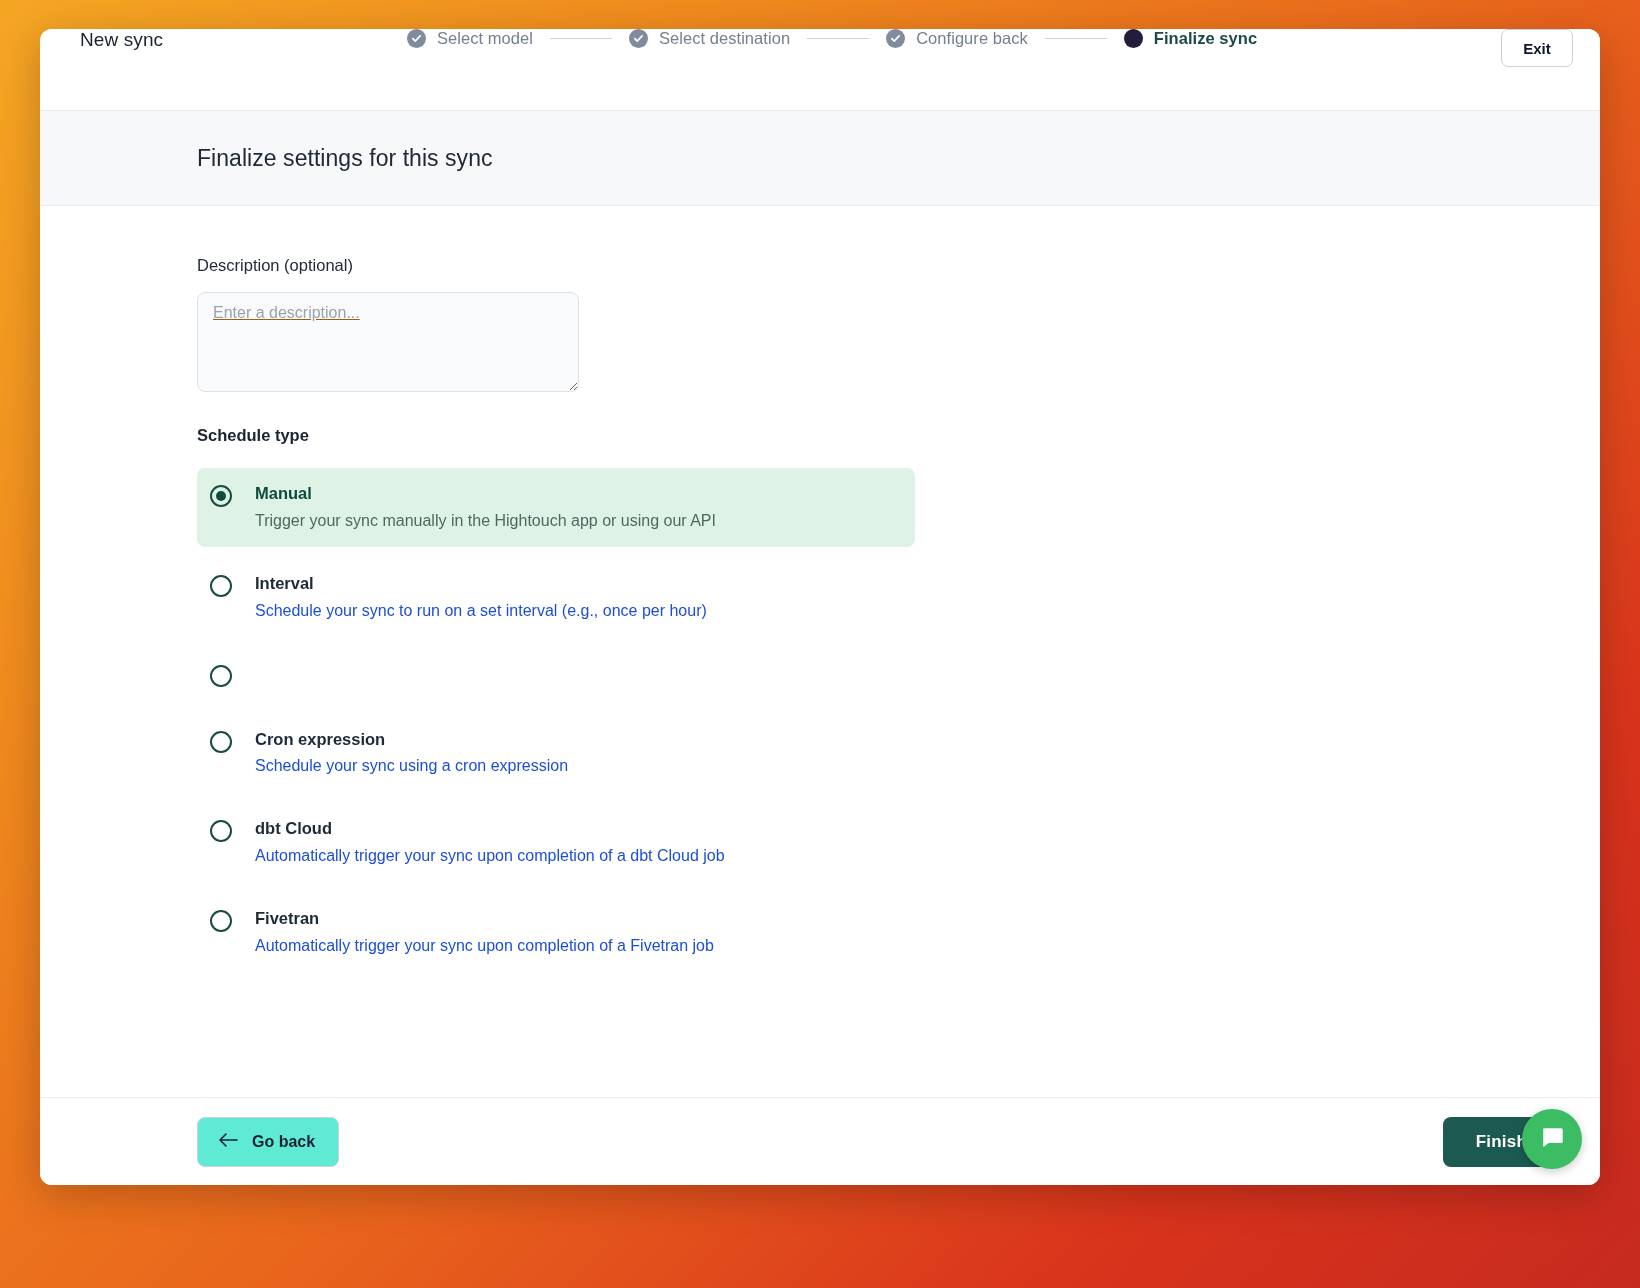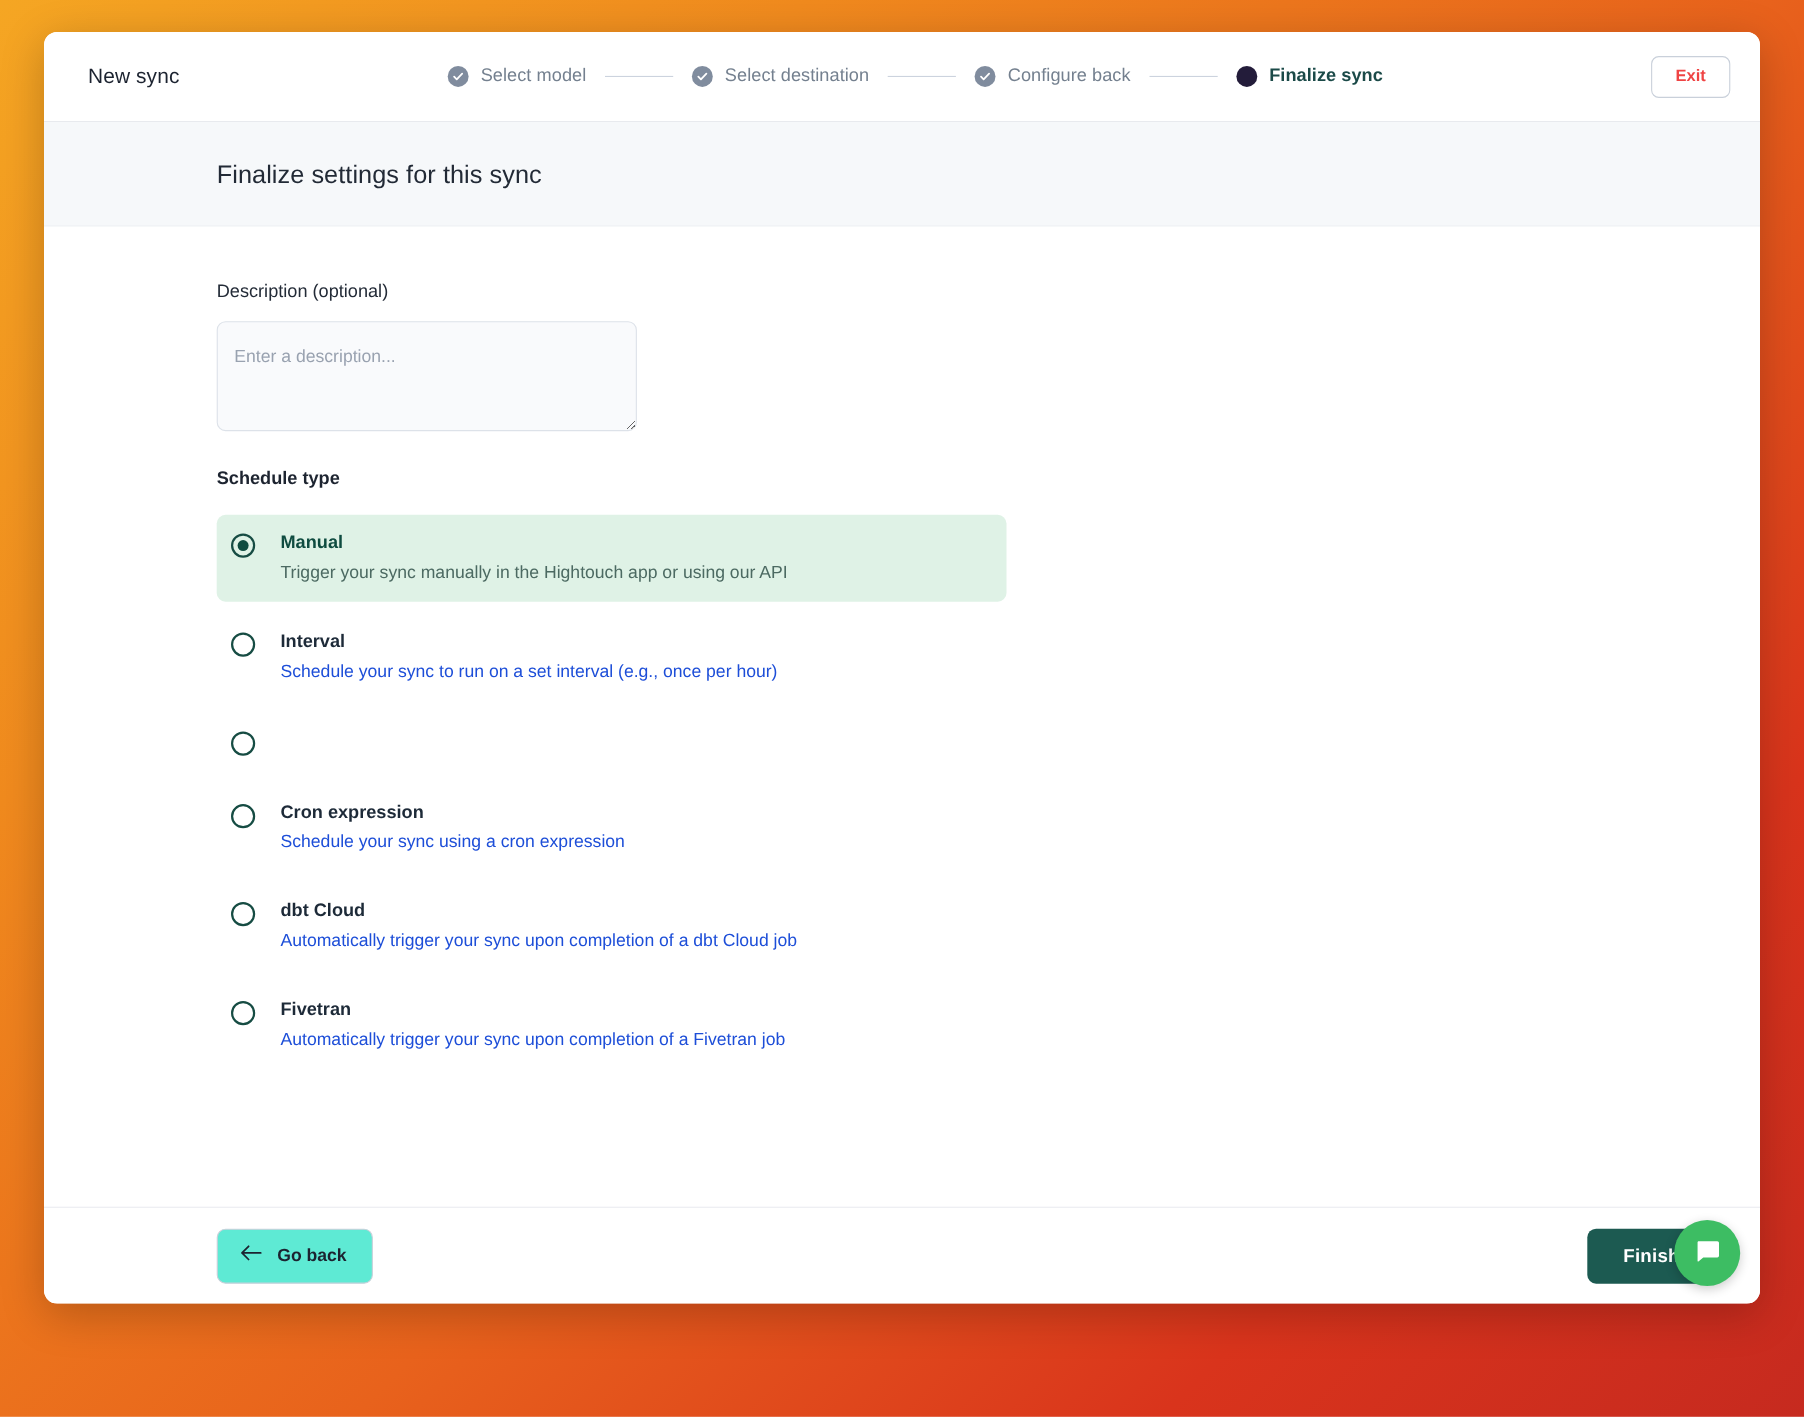--- a/index.html
+++ b/index.html
@@ -30,21 +30,21 @@
     overflow: hidden;
     position: relative;
   }
 
   
   #topbar {
     height: 82px;
     flex: 0 0 82px;
     border-bottom: 1px solid #e8eaee;
     display: flex;
-    align-items: center;
+    align-items: flex-start;
     padding: 0 27px 0 40px;
     background: #fff;
   }
   #wizard-title {
     font-size: 19px;
     font-weight: 400;
     color: #1c2330;
     letter-spacing: 0.1px;
     white-space: nowrap;
   }
@@ -82,21 +82,21 @@
     flex: 0 0 62px;
   }
   #exit-button {
     width: 72px; height: 38px;
     border: 1px solid #c9d0da;
     border-radius: 7px;
     background: #fff;
     font-family: inherit;
     font-size: 15px;
     font-weight: 700;
-    color: #ef4444;
+    color: #0f172a;
     cursor: pointer;
     display: flex; align-items: center; justify-content: center;
     flex: 0 0 auto;
   }
 
   
   #heading-band {
     flex: 0 0 95px;
     background: #f6f8fa;
     border-bottom: 1px solid #eceef2;
@@ -123,27 +123,28 @@
     font-weight: 400;
     color: #232b37;
     margin-bottom: 17px;
   }
   #description-input {
     width: 382px;
     height: 100px;
     background: #f9fafc;
     border: 1px solid #dde2e9;
     border-radius: 8px;
-    padding: 23px 15px;
+    padding: 11px 15px;
     font-family: inherit;
     font-size: 16px;
-    color: #15803d;
+    color: #a16207;
     resize: vertical;
     outline: none;
     display: block;
+    text-decoration: underline;
   }
   #description-input::placeholder { color: #99a2b0; }
 
   #schedule-section { margin-top: 34px; }
   #schedule-label {
     font-size: 16.5px;
     font-weight: 600;
     color: #1d2430;
     margin-bottom: 23px;
   }

